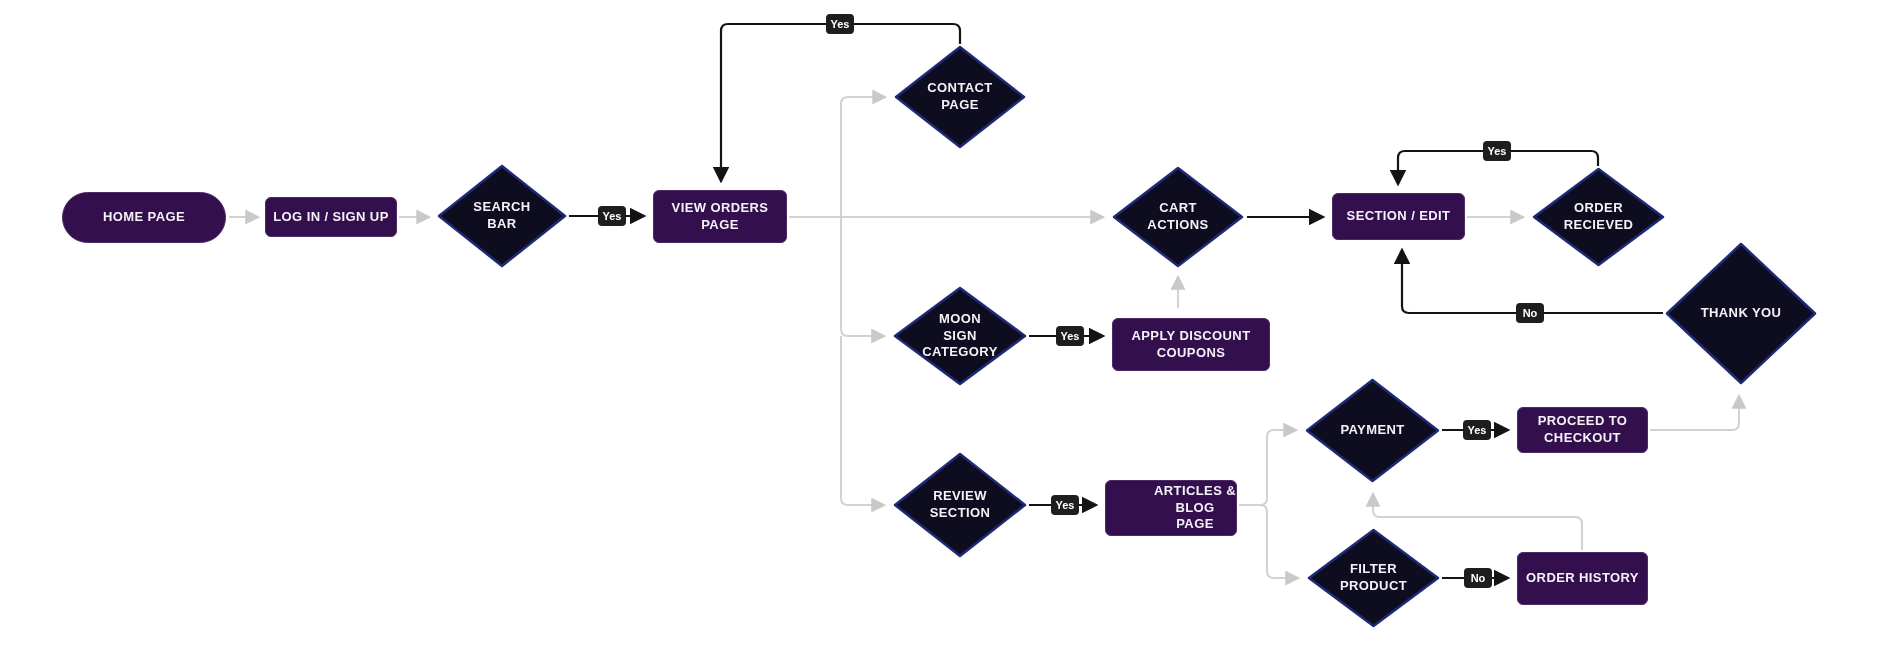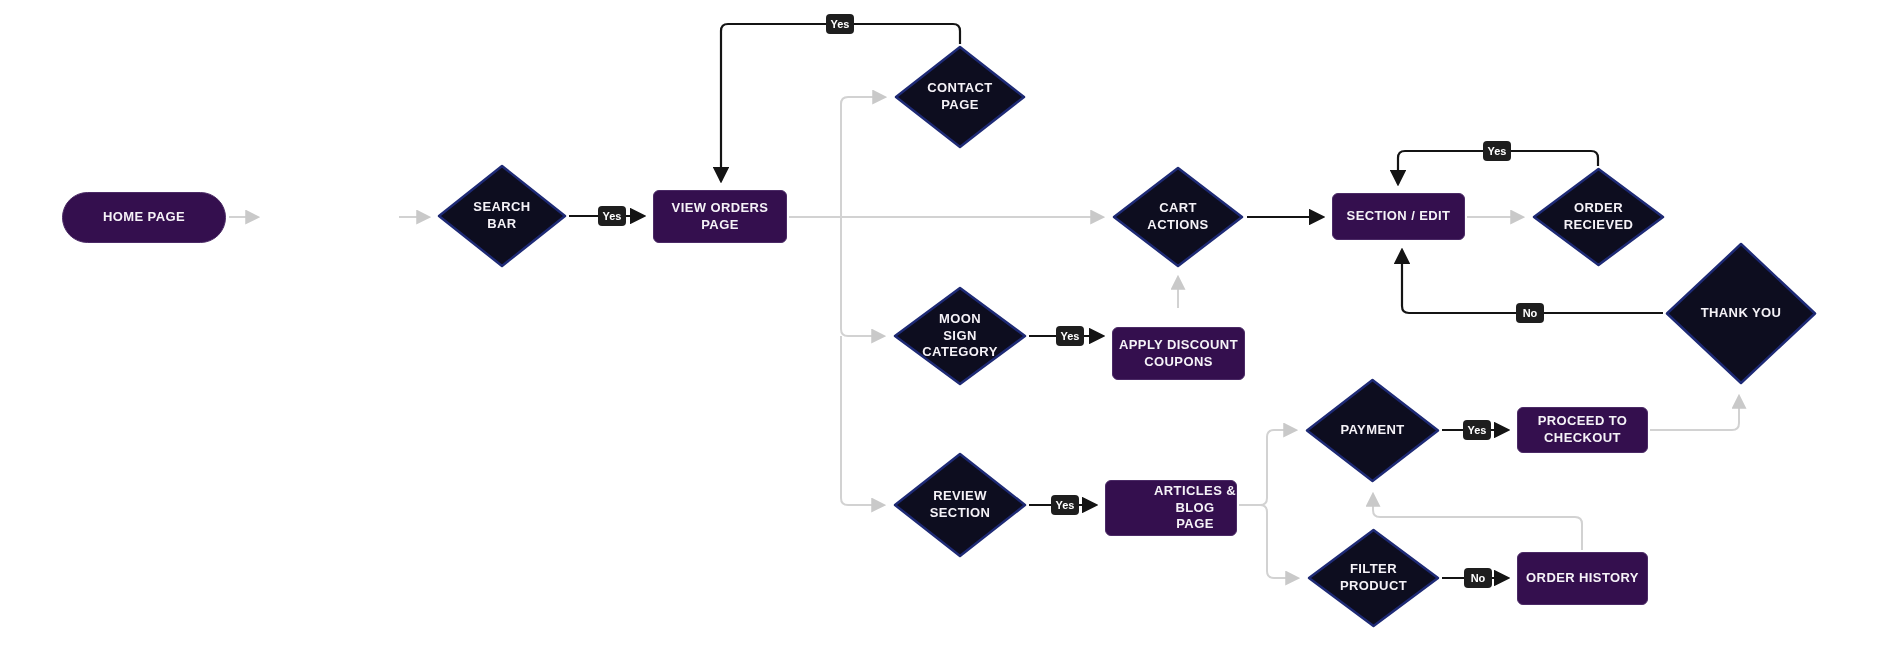--- a/index.html
+++ b/index.html
@@ -68,20 +68,23 @@
       <path d="M 1029 505 H 1096" marker-end="url(#arrow-black)"></path>
       <path d="M 1442 430 H 1508" marker-end="url(#arrow-black)"></path>
       <path d="M 1442 578 H 1508" marker-end="url(#arrow-black)"></path>
     </g>
   </svg>
 
   <div class="node pill" style="left:62px;top:192px;width:164px;height:51px;">
     <span class="label">HOME PAGE</span>
   </div>
 
+  <div class="node rect" style="left:265px;top:197px;width:132px;height:40px;">
+    <span class="label">LOG IN / SIGN UP</span>
+  </div>
 
   <div class="node diamond" style="left:437px;top:164px;width:130px;height:104px;justify-content:center;">
     <svg viewBox="0 0 130 104">
         <polygon points="65,2 128,52 65,102 2,52" fill="#0d0d1f" stroke="#1e2a75" stroke-width="2.5" stroke-linejoin="round"></polygon>
       </svg>
     <span class="label">SEARCH
 BAR</span>
   </div>
 
   <div class="node rect" style="left:653px;top:190px;width:134px;height:53px;">
@@ -106,21 +109,21 @@
 
   <div class="node diamond" style="left:893px;top:286px;width:134px;height:100px;">
     <svg viewBox="0 0 134 100">
         <polygon points="67,2 132,50 67,98 2,50" fill="#0d0d1f" stroke="#1e2a75" stroke-width="2.5" stroke-linejoin="round"></polygon>
       </svg>
     <span class="label">MOON
 SIGN
 CATEGORY</span>
   </div>
 
-  <div class="node rect" style="left:1112px;top:327px;width:133px;height:53px;">
+  <div class="node rect" style="left:1112px;top:318px;width:158px;height:53px;">
     <span class="label">APPLY DISCOUNT
 COUPONS</span>
   </div>
 
   <div class="node diamond" style="left:893px;top:452px;width:134px;height:106px;">
     <svg viewBox="0 0 134 106">
         <polygon points="67,2 132,53 67,104 2,53" fill="#0d0d1f" stroke="#1e2a75" stroke-width="2.5" stroke-linejoin="round"></polygon>
       </svg>
     <span class="label">REVIEW
 SECTION</span>

